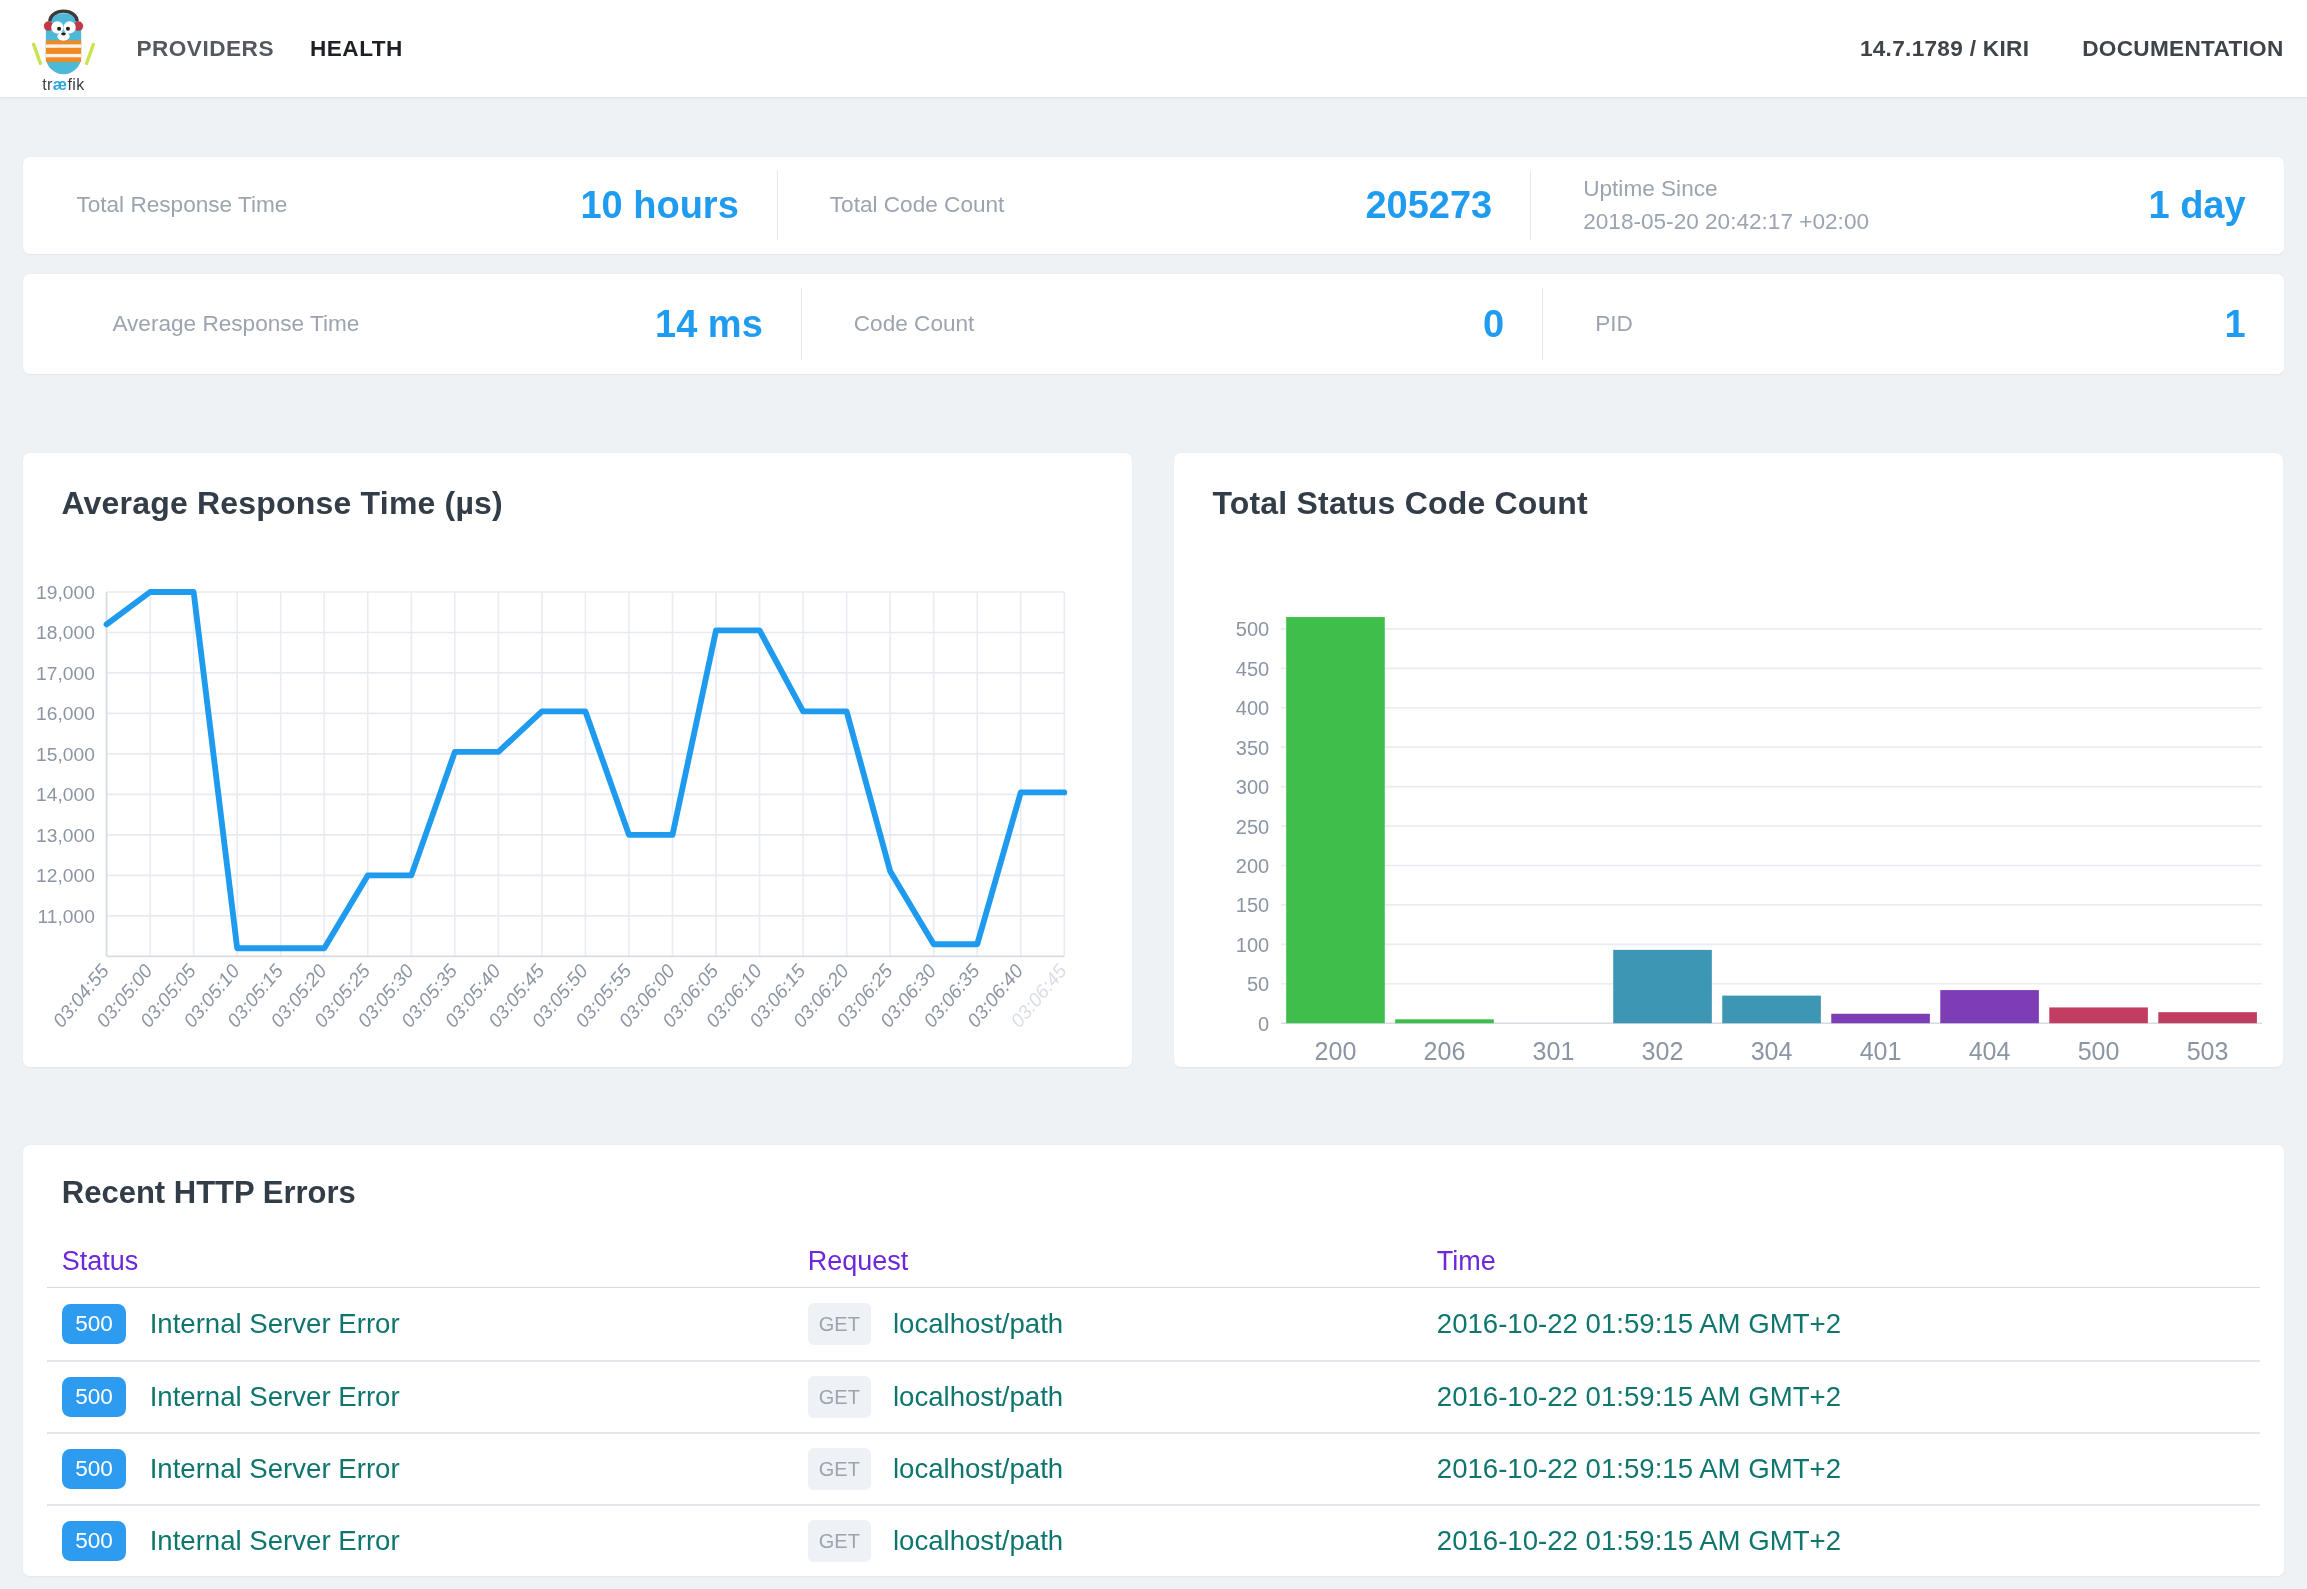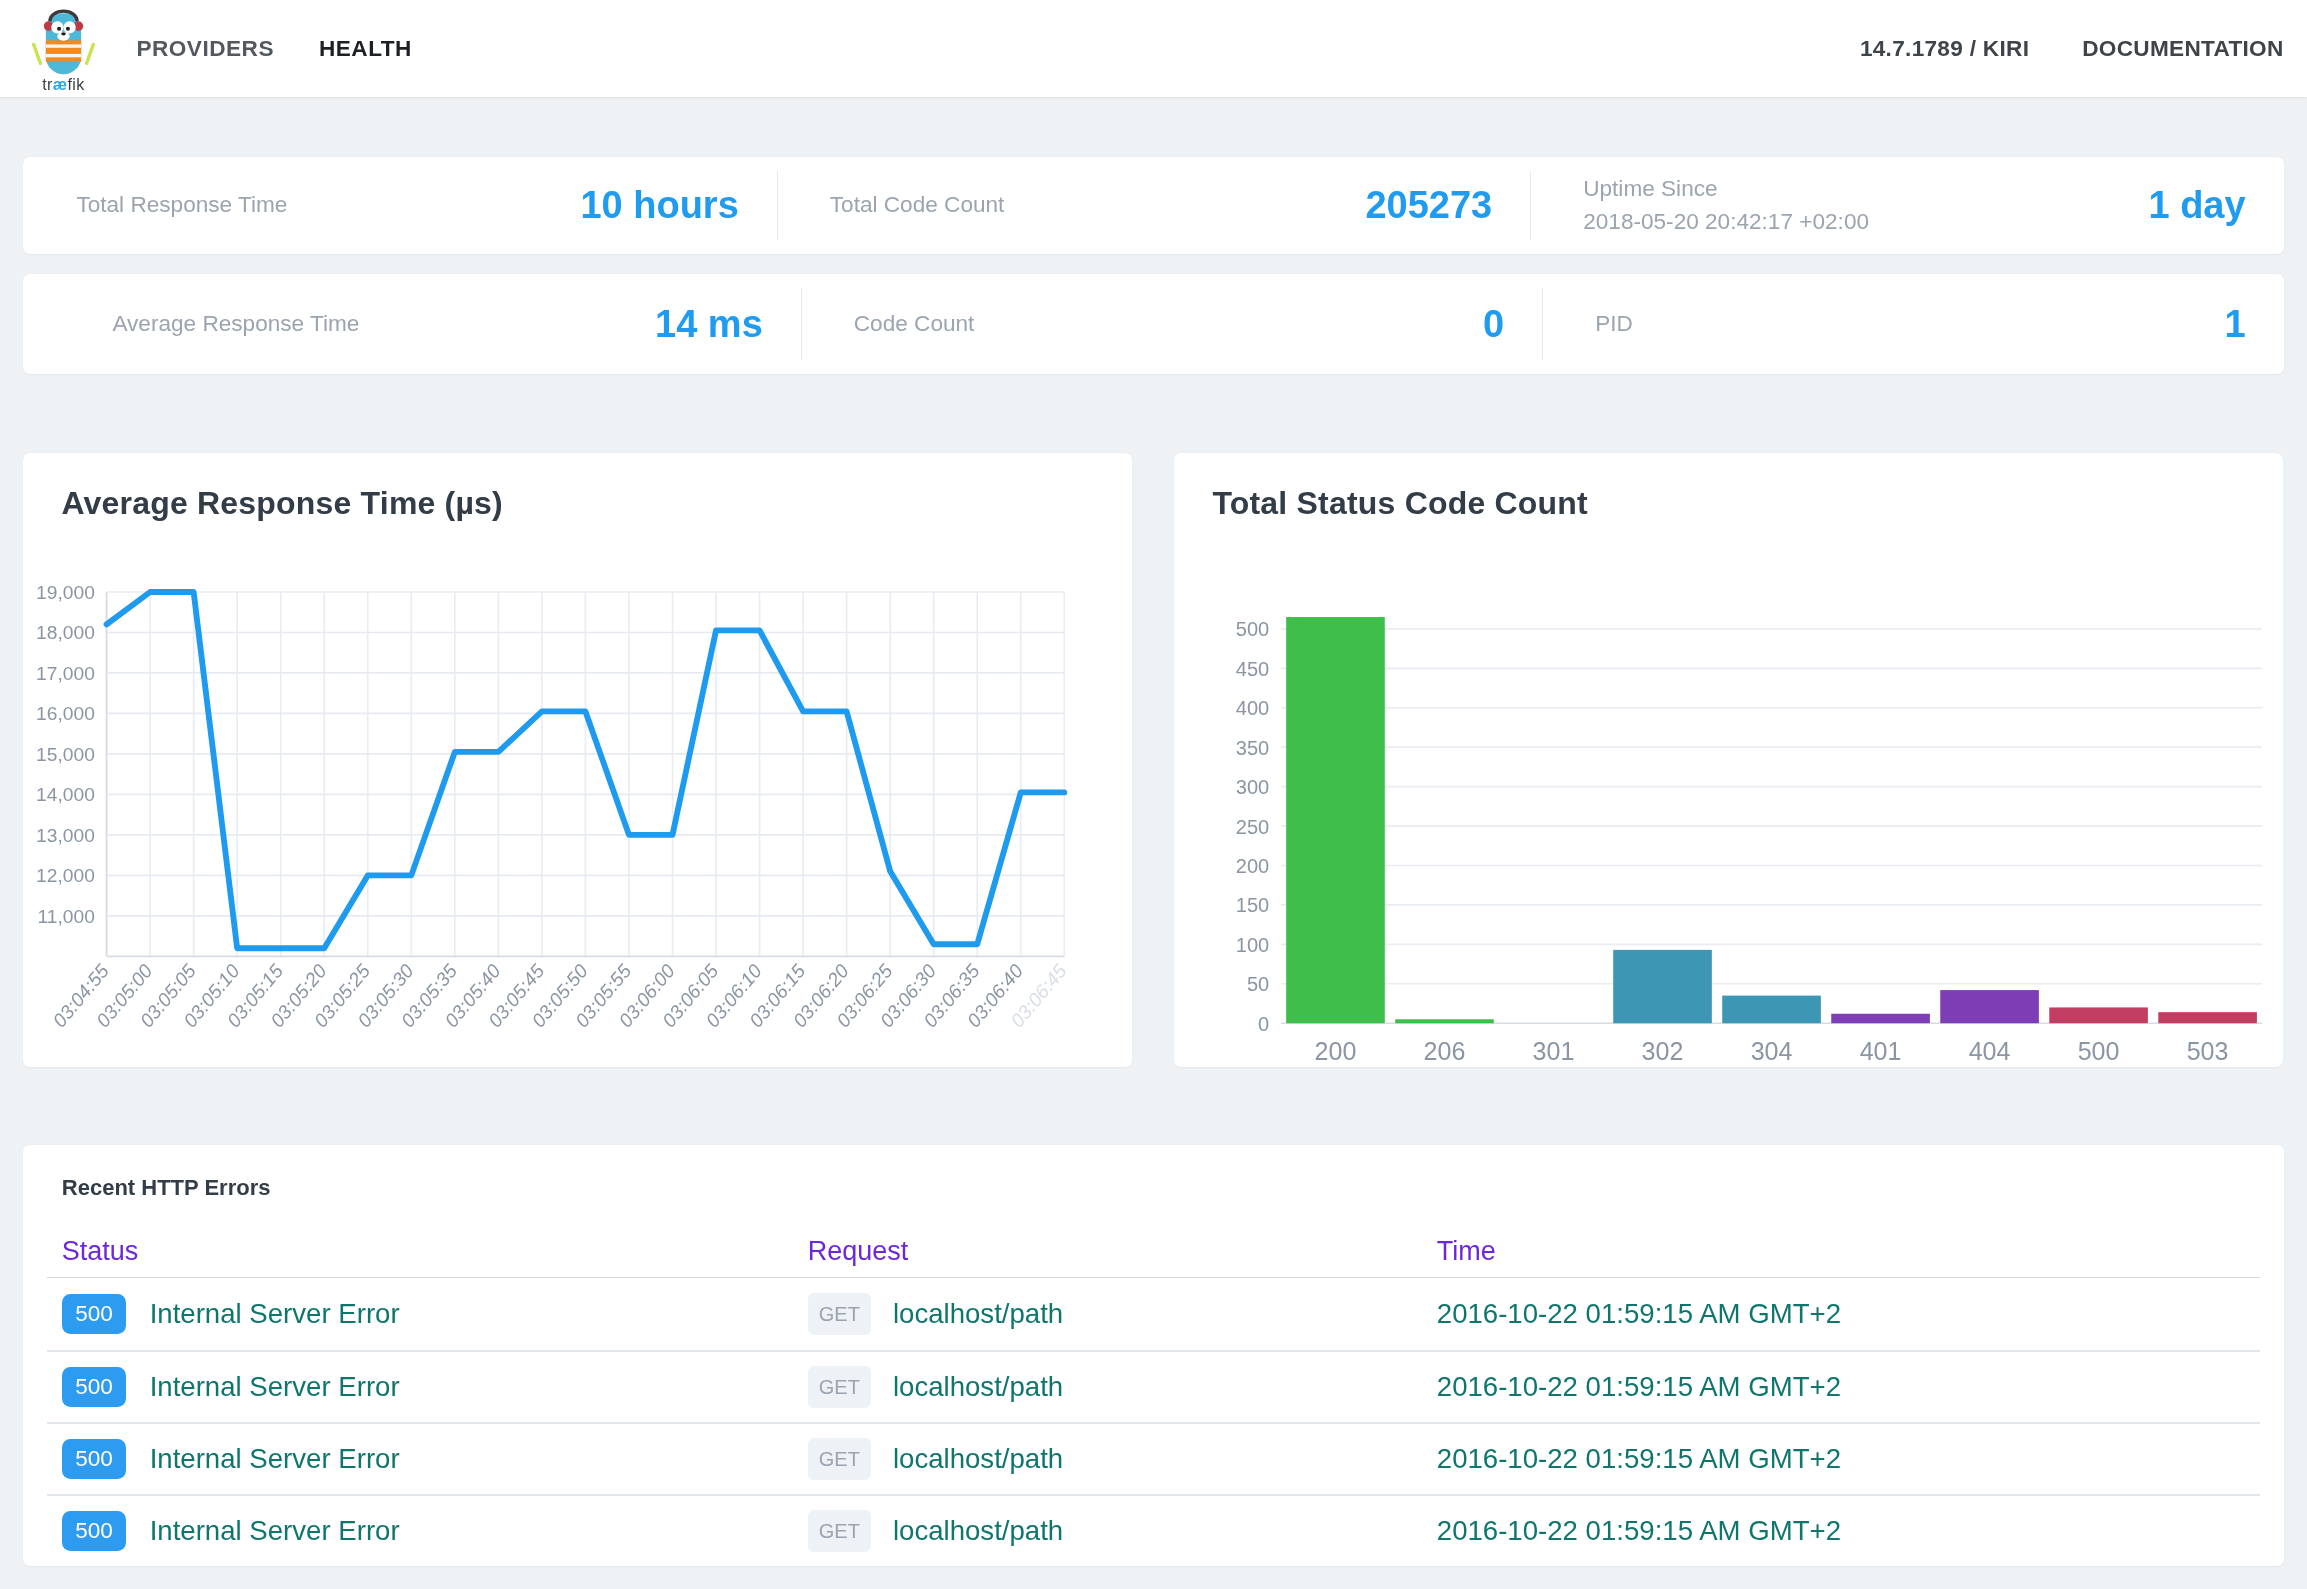--- a/index.html
+++ b/index.html
@@ -5,21 +5,21 @@
   * { margin:0; padding:0; box-sizing:border-box; }
   html,body { background:#EFF2F5; font-family:"Liberation Sans", sans-serif; }
   body { width:2307px; min-height:1590px; }
 
   
   .topbar { height:97px; background:#fff; display:flex; align-items:center;
             padding:0 23.4px; box-shadow:0 0.8px 2.5px rgba(0,0,0,.08); position:relative; }
   .logo { display:flex; flex-direction:column; align-items:center; width:80px; margin-top:1.7px; cursor:pointer; }
   .logo-text { font-size:16px; color:#3a3f45; margin-top:-1.7px; letter-spacing:0.4px; }
   .logo-text .ae { color:#29A8E0; font-weight:700; }
-  .nav { display:flex; align-items:center; margin-left:33px; gap:45px; }
+  .nav { display:flex; align-items:center; margin-left:33px; gap:36px; }
   .nav-item { font-size:22.6px; font-weight:700; letter-spacing:0.5px; color:#54595f; cursor:pointer; text-transform:uppercase; }
   .nav-item.active { color:#1d2126; }
   .topbar .right { margin-left:auto; display:flex; align-items:center; gap:53px; }
   .version { font-size:22.6px; font-weight:700; color:#3f444a; letter-spacing:0.3px; }
   .docs-link { font-size:22.6px; font-weight:700; color:#3f444a; letter-spacing:0.3px; cursor:pointer; }
 
   
   main { padding:60px 23.4px 0 23.4px; }
   .card { background:#fff; border-radius:6.7px; box-shadow:0 0.8px 1.7px rgba(30,40,60,.06); }
 
@@ -35,21 +35,21 @@
 
   
   .charts-row { display:flex; gap:42px; margin-bottom:78px; }
   .chart-card { width:1109px; height:614px; padding:32px 0 0 0; overflow:hidden; }
   .chart-title { font-size:32px; font-weight:700; color:#333d48; padding-left:38px; letter-spacing:0.2px; }
   .chart-card svg { display:block; margin-top:3.3px; }
   .chart-card svg text { font-family:"Liberation Sans", sans-serif; }
 
   
   .table-card { padding:30px 23.4px 0 23.4px; margin-bottom:18.4px; }
-  .table-title { font-size:22px; font-weight:700; color:#333d48; padding-left:15px; margin-bottom:25px; }
+  .table-title { font-size:31px; font-weight:700; color:#333d48; padding-left:15px; margin-bottom:25px; }
   .grid-row { display:grid; grid-template-columns:746px 629px 1fr; align-items:center; padding-left:15px; }
   .thead { height:52px; border-bottom:1.7px solid #d5dade; }
   .th { font-size:27px; color:#6d28d9; }
   .trow { height:72px; }
   .trow + .trow { border-top:2.5px solid #e3e6ea; }
   .cell-status { display:flex; align-items:center; gap:23.4px; }
   .badge-status { background:#2D9CF0; color:#fff; font-size:22.6px; border-radius:8.4px;
                   padding:9.2px 13.4px; line-height:1; }
   .cell-request { display:flex; align-items:center; gap:22px; }
   .badge-method { background:#eef1f5; color:#9aa5b0; font-size:20px; border-radius:5.9px;

